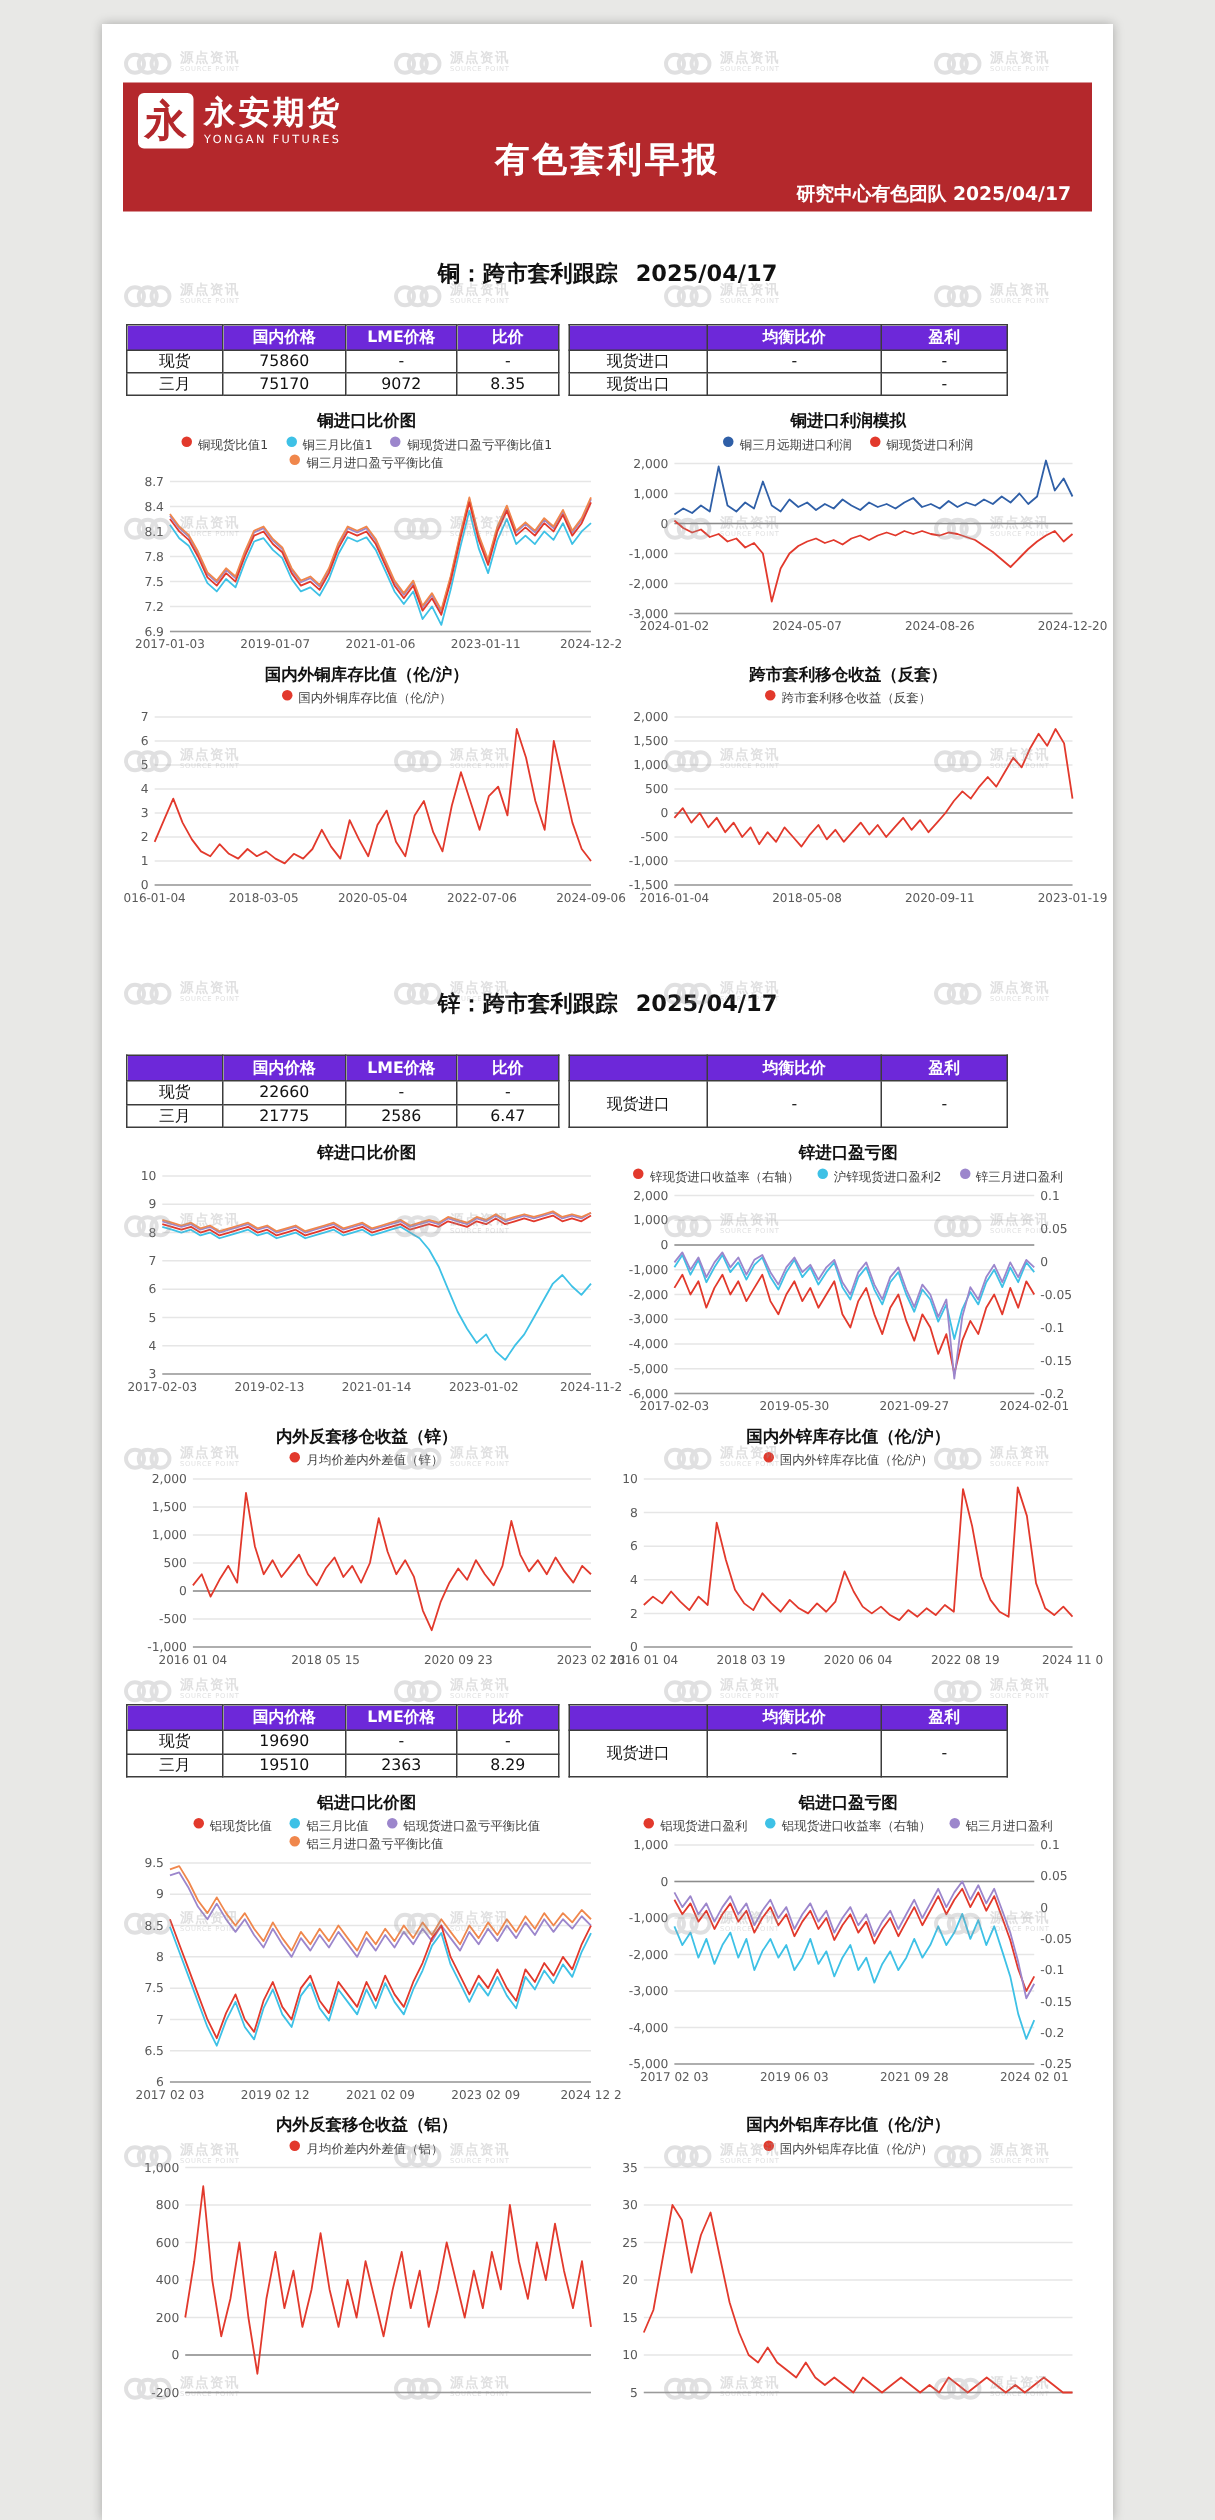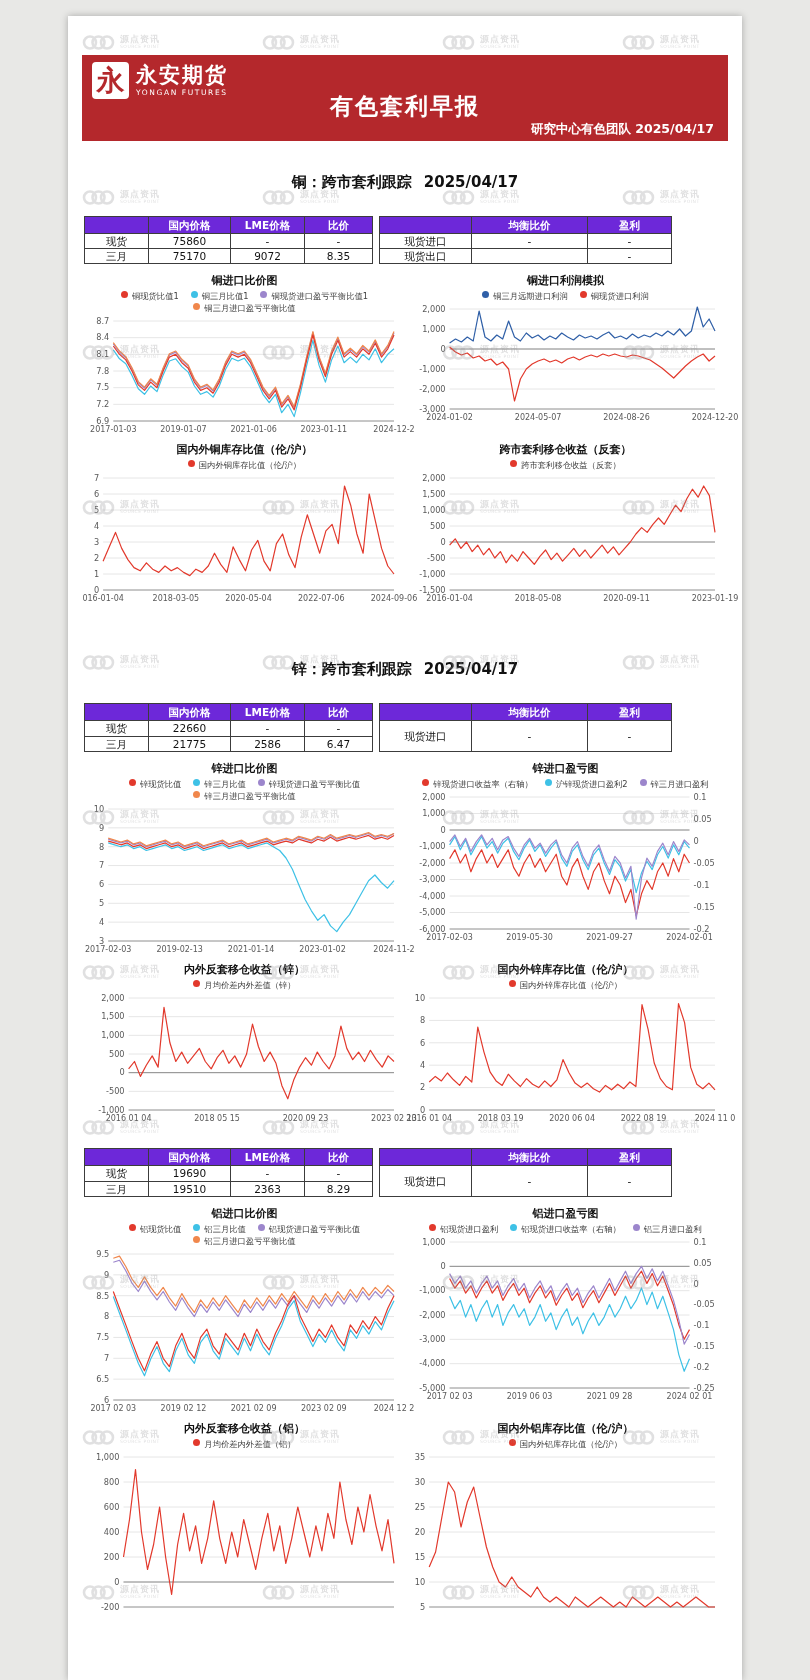--- a/index.html
+++ b/index.html
@@ -331,38 +331,20 @@
                 <td>现货进口</td>
                 <td>-</td>
                 <td>-</td>
               </tr>
             </tbody>
           </table>
       </div>
       <div class="charts">
         <div class="chart">
             <div class="c-title">锌进口比价图</div>
-            <div class="c-legend">
-              <span class="li">
-                <span class="dot" style="background: rgb(226, 57, 44);"></span>
-                <span>锌现货比值</span>
-              </span>
-              <span class="li">
-                <span class="dot" style="background: rgb(62, 193, 230);"></span>
-                <span>锌三月比值</span>
-              </span>
-              <span class="li">
-                <span class="dot" style="background: rgb(156, 134, 204);"></span>
-                <span>锌现货进口盈亏平衡比值</span>
-              </span>
-              <span class="li">
-                <span class="dot" style="background: rgb(240, 135, 76);"></span>
-                <span>锌三月进口盈亏平衡比值</span>
-              </span>
-            </div>
             <svg width="314" height="151" class="c-plot">
               <line x1="20.2" y1="5" x2="306" y2="5" stroke="#E6E6E6" stroke-width="1"></line>
               <text x="16.2" y="7.8" text-anchor="end" font-size="8.2" fill="#595959">10</text>
               <line x1="20.2" y1="23.857142857142858" x2="306" y2="23.857142857142858" stroke="#E6E6E6" stroke-width="1"></line>
               <text x="16.2" y="26.65714285714286" text-anchor="end" font-size="8.2" fill="#595959">9</text>
               <line x1="20.2" y1="42.714285714285715" x2="306" y2="42.714285714285715" stroke="#E6E6E6" stroke-width="1"></line>
               <text x="16.2" y="45.51428571428571" text-anchor="end" font-size="8.2" fill="#595959">8</text>
               <line x1="20.2" y1="61.57142857142857" x2="306" y2="61.57142857142857" stroke="#E6E6E6" stroke-width="1"></line>
               <text x="16.2" y="64.37142857142857" text-anchor="end" font-size="8.2" fill="#595959">7</text>
               <line x1="20.2" y1="80.42857142857143" x2="306" y2="80.42857142857143" stroke="#E6E6E6" stroke-width="1"></line>

